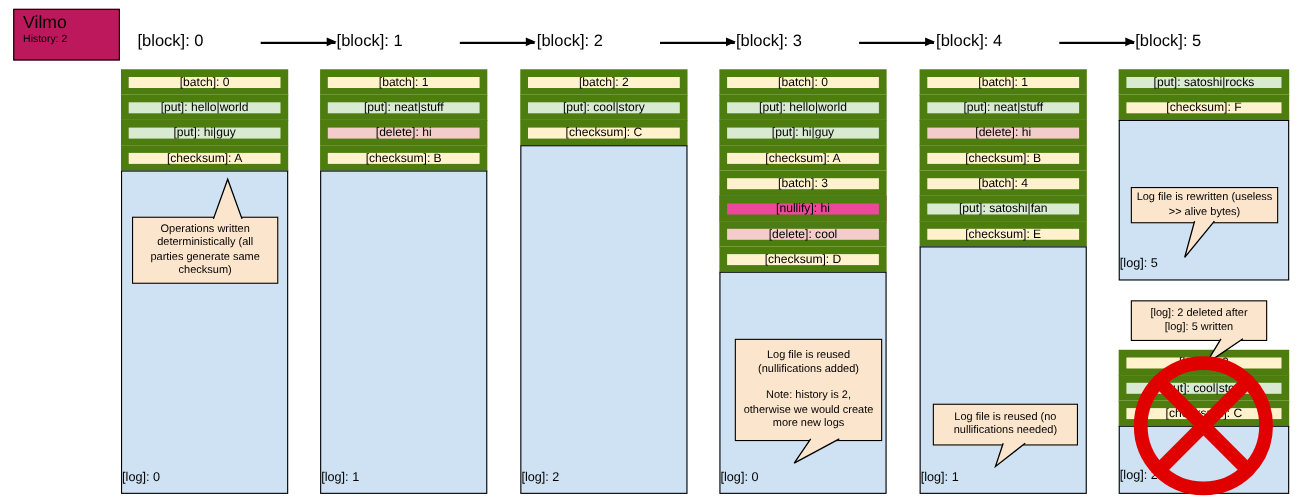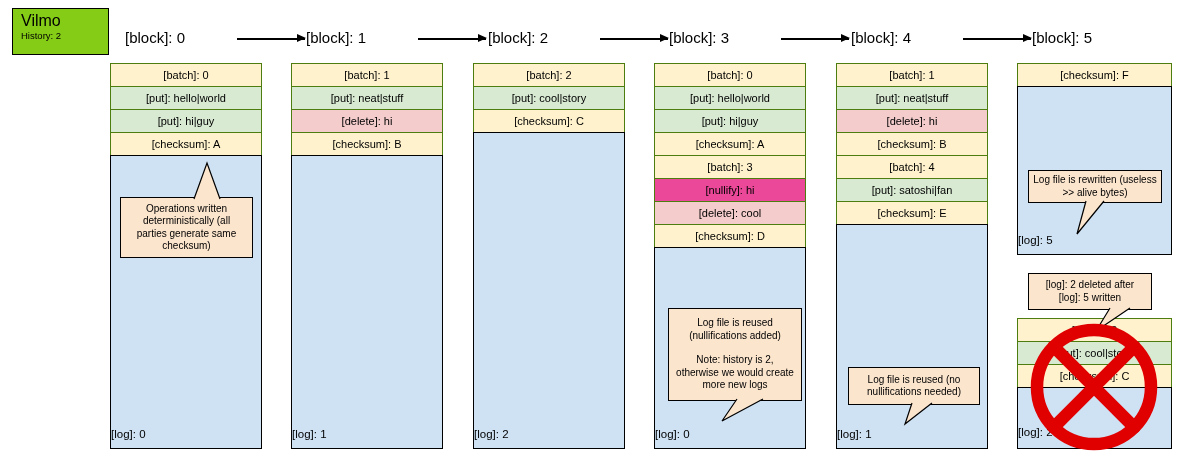--- a/index.html
+++ b/index.html
@@ -1,34 +1,34 @@
 <!DOCTYPE html>
 <html><head>
 <meta charset="utf-8">
 <style>
   html,body{margin:0;padding:0;background:#fff}
   #canvas{position:relative;width:1182px;height:458px;background:#fff;
           font-family:"Liberation Sans",sans-serif;color:#000;overflow:hidden}
 
   
-  .legend{position:absolute;left:12px;top:8px;width:97px;height:47px;background:#84cc16;
+  .legend{position:absolute;left:12px;top:8px;width:97px;height:47px;background:#be185d;
           border:1.5px solid #000;box-sizing:border-box;padding:3px 0 0 8px}
   .legend .t{font-size:16px;line-height:18px}
   .legend .s{font-size:9.5px;line-height:11px}
 
   
   .hdr{position:absolute;top:29px;width:120px;text-align:left;font-size:15px}
   .arrow{position:absolute;top:38px;height:1.5px;background:#000}
   .arrow::after{content:"";position:absolute;right:-1px;top:-4px;width:0;height:0;
     border-left:9px solid #000;border-top:4.7px solid transparent;border-bottom:4.7px solid transparent}
 
   
   .col{position:absolute;display:flex;flex-direction:column;z-index:1}
   .col>*+*{margin-top:-1px}
-  .row{flex:0 0 24px;height:24px;border:1px solid #4d7c0f;box-sizing:border-box;
+  .row{flex:0 0 24px;height:24px;border:7px solid #4d7c0f;box-sizing:border-box;
        display:flex;align-items:center;justify-content:center;font-size:11px}
   .y{background:#fff2cc}.g{background:#d9ead3}.p{background:#f4cccc}.v{background:#ec4899}
   .logarea{flex:1 1 auto;border:1px solid #000;box-sizing:border-box;background:#cfe2f3;position:relative}
   .loglabel{position:absolute;bottom:8px;left:0;right:0;text-align:left;font-size:11.5px}
 
   
   .callout{position:absolute;background:#fce5cd;border:1px solid #000;box-sizing:border-box;
            font-size:10px;line-height:12.5px;text-align:center;display:flex;flex-direction:column;
            justify-content:center;padding:2px 6px;z-index:5}
   .tail{position:absolute;z-index:6}
@@ -162,20 +162,23 @@
       </div>
     <div class="row y">
         <span>[checksum]: E</span>
       </div>
     <div class="logarea">
       <div class="loglabel">[log]: 1</div>
     </div>
   </div>
 
   <div class="col" style="left:1017px;top:63px;width:155px;height:192px">
+    <div class="row g">
+        <span>[put]: satoshi|rocks</span>
+      </div>
     <div class="row y">
         <span>[checksum]: F</span>
       </div>
     <div class="logarea">
       <div class="loglabel">[log]: 5</div>
     </div>
   </div>
 
   <div class="col" style="left:1017px;top:318px;width:155px;height:131px">
     <div class="row y">

